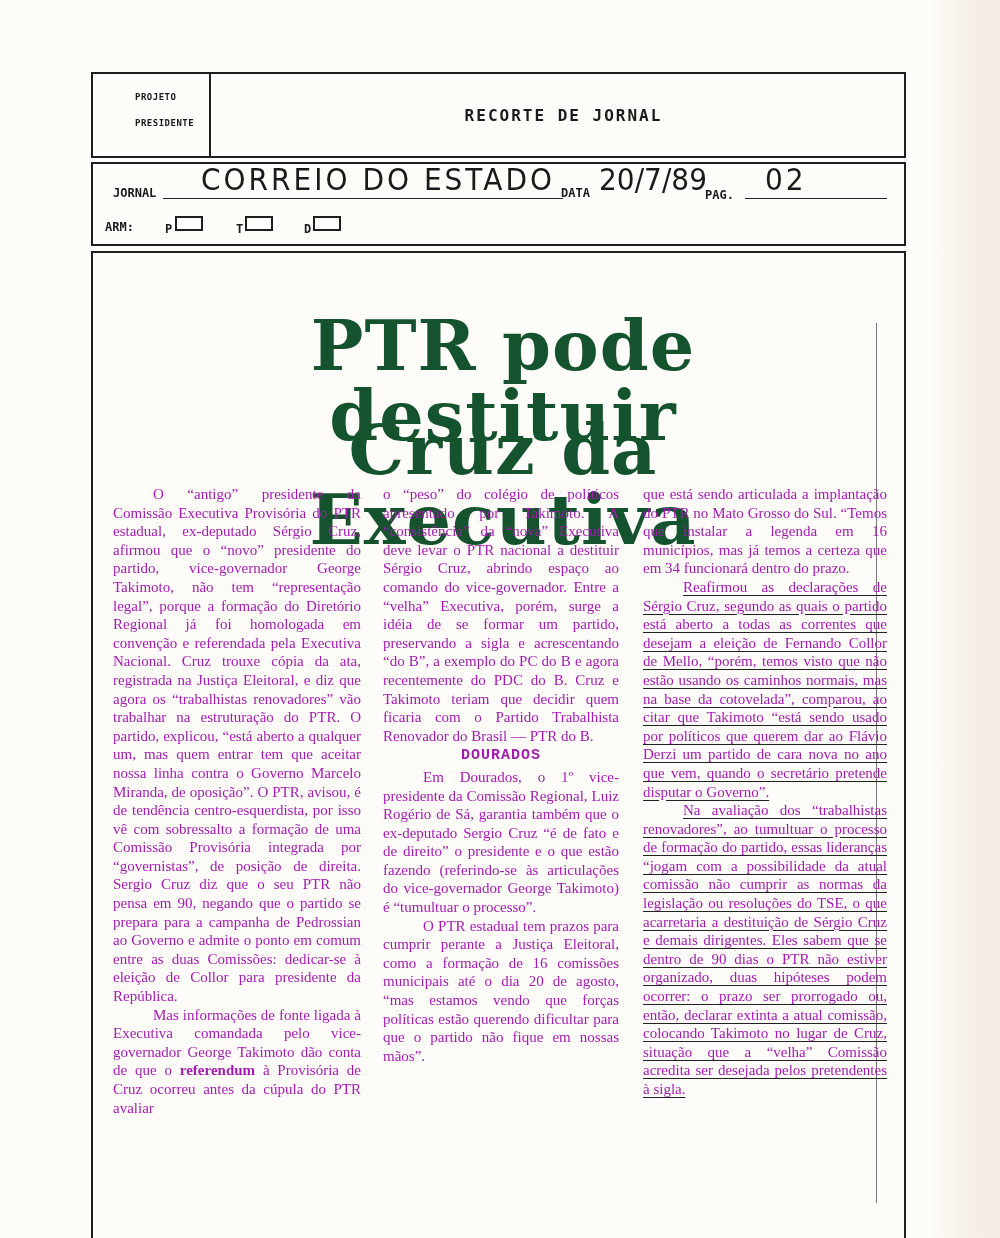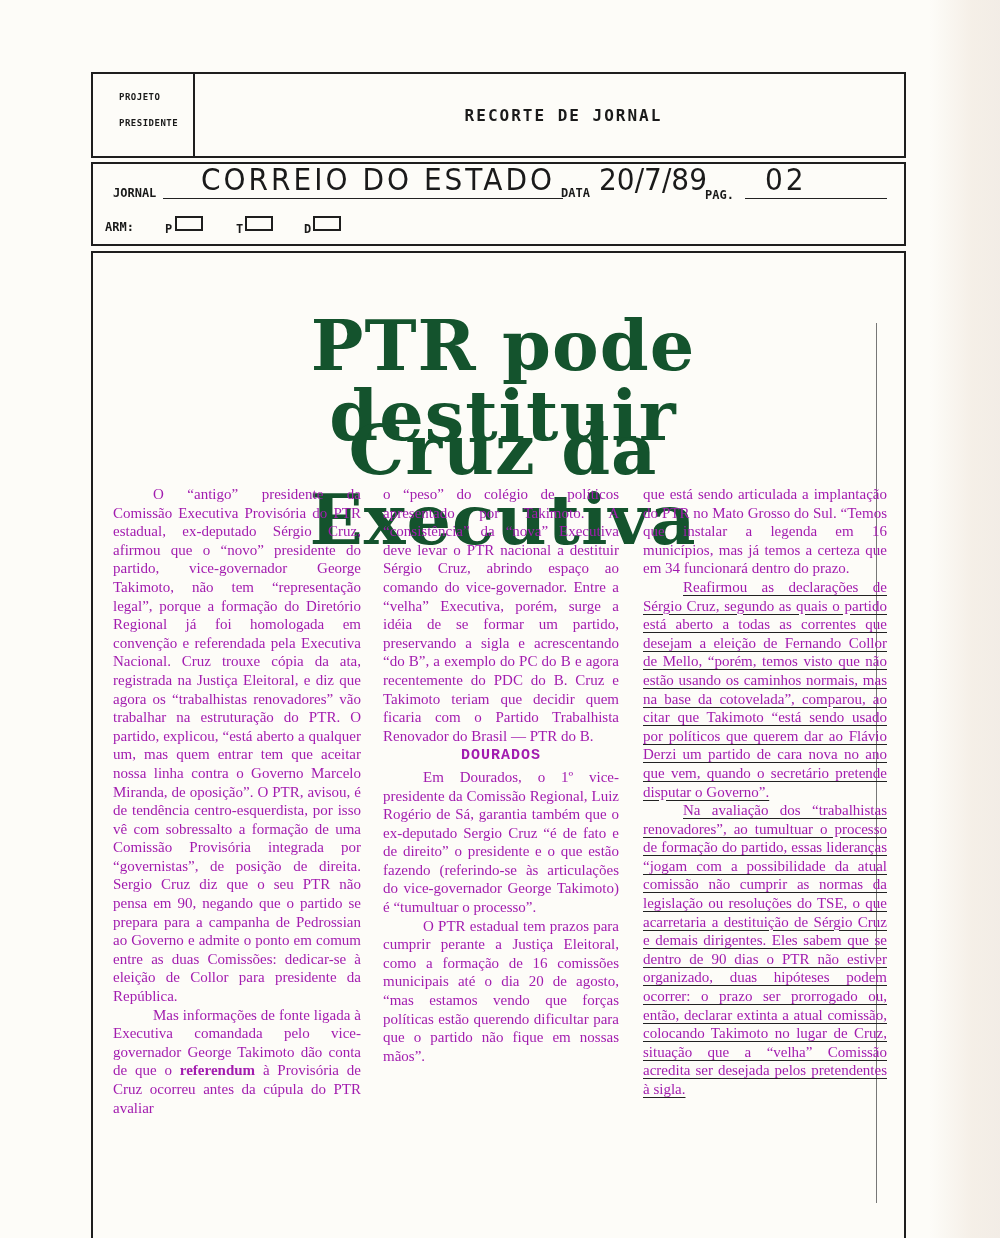--- a/index.html
+++ b/index.html
@@ -13,21 +13,21 @@
       position: absolute; right: 0; top: 0; width: 70px; height: 1238px;
       background: linear-gradient(to right, rgba(255,255,255,0) 0%, rgba(230,215,200,0.35) 60%, rgba(210,190,175,0.25) 100%);
     }
     .box {
       position: absolute; border: 2px solid #1e1e1e; background: #fdfcf8;
     }
     .mono { font-family: "DejaVu Sans Mono", monospace; font-weight: bold; }
     
     #hdr { left: 91px; top: 72px; width: 811px; height: 82px; }
     #hdr .proj {
-      position: absolute; left: 0; top: 0; width: 100px; height: 82px;
+      position: absolute; left: 16px; top: 0; width: 100px; height: 82px;
       border-right: 2px solid #1e1e1e; font-size: 9px; letter-spacing: 0.5px;
     }
     #hdr .proj span { position: absolute; left: 26px; }
     #hdr .title {
       position: absolute; left: 102px; right: 0; top: 32px; text-align: center;
       font-size: 16px; letter-spacing: 2px; padding-left: 28px;
     }
     
     #info { left: 91px; top: 162px; width: 811px; height: 80px; }
     #info .lbl { position: absolute; font-size: 12px; }

